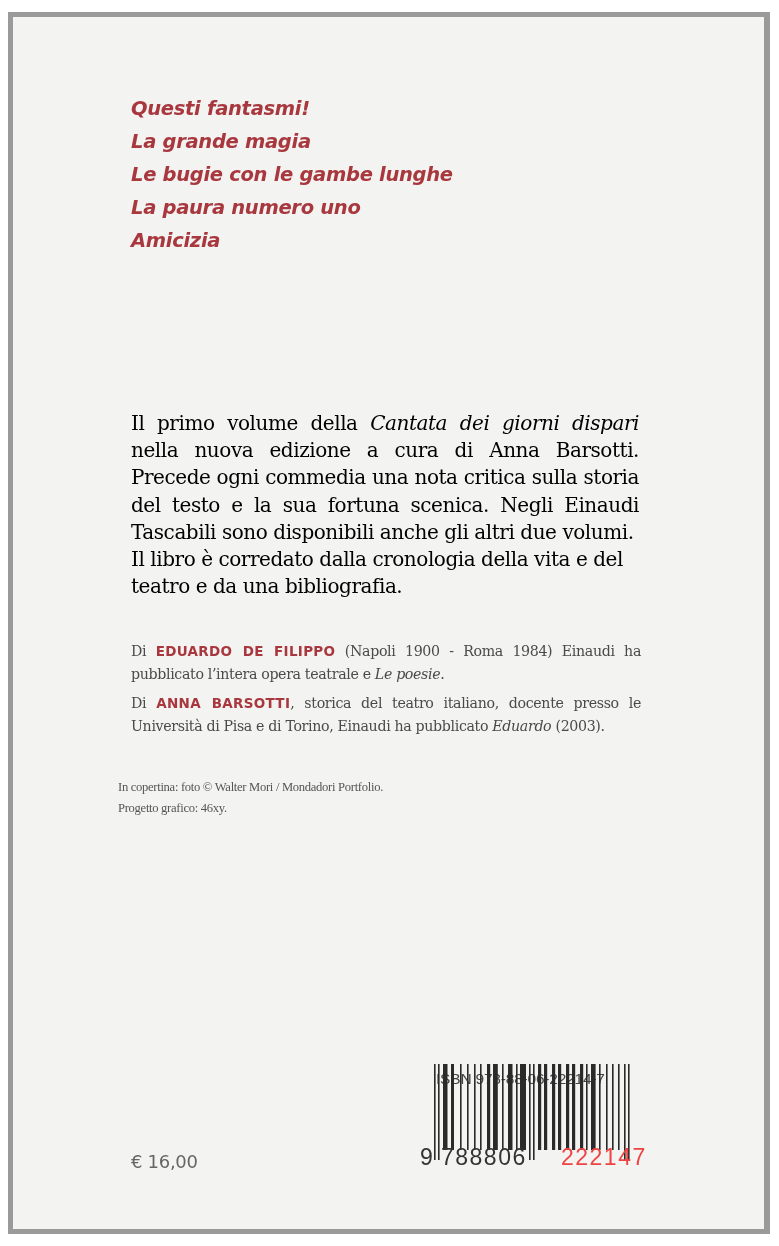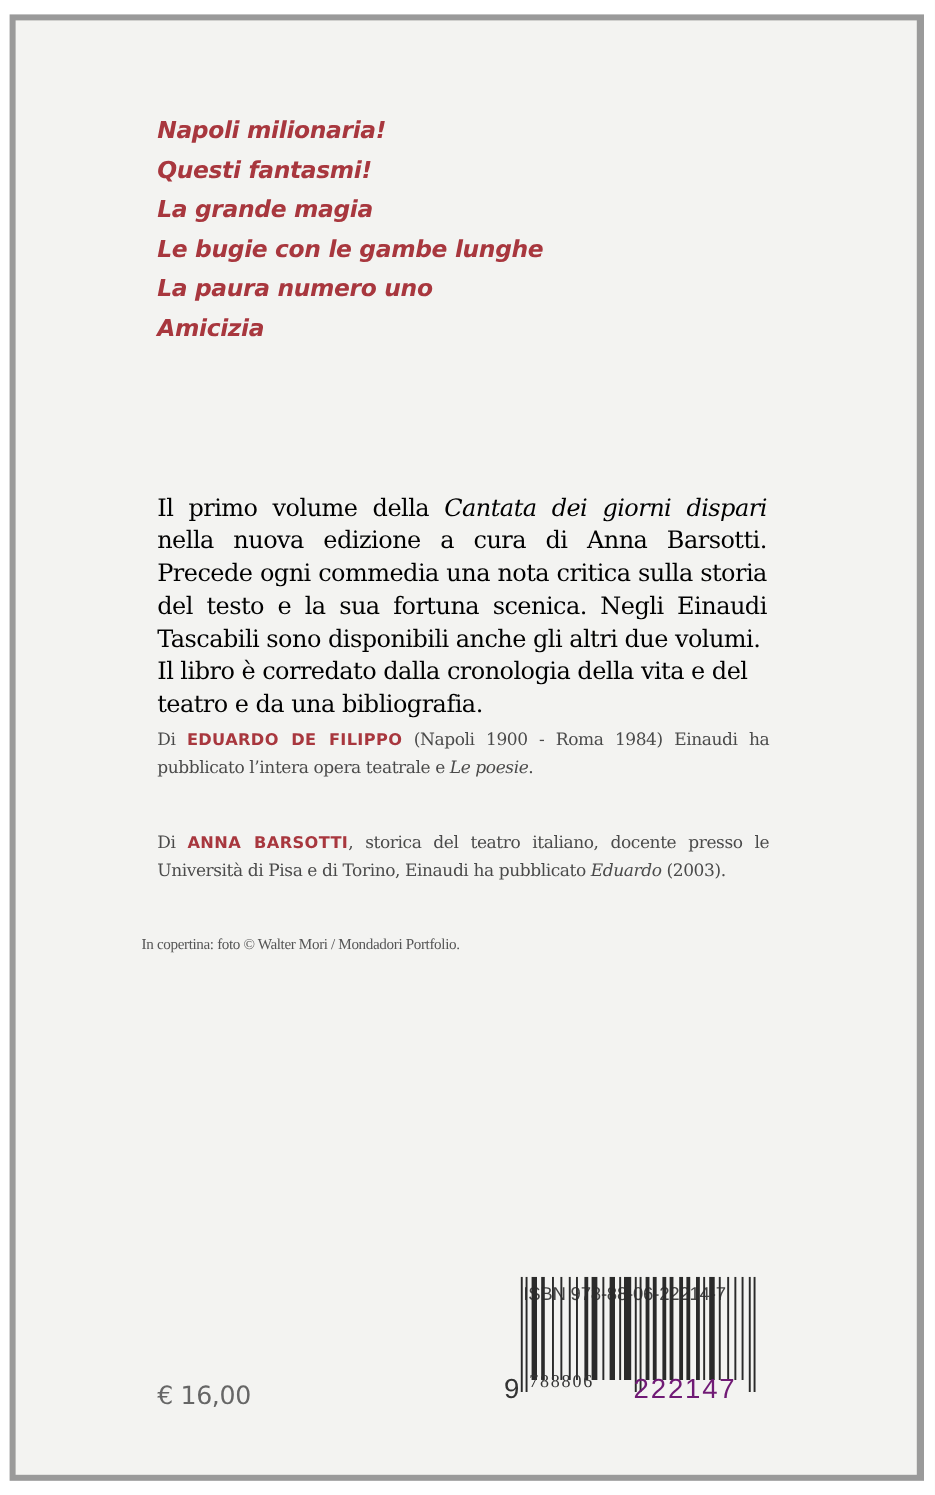--- a/index.html
+++ b/index.html
@@ -29,78 +29,78 @@
     .blurb p { margin: 0; }
     .bio {
       position: absolute; left: 131px; width: 510px;
       font-family: "DejaVu Serif", serif; color: #4a4a4a; font-size: 14.2px; line-height: 22.5px;
       letter-spacing: -0.35px; text-align: justify; margin: 0;
     }
     .bio .name {
       font-family: "DejaVu Sans", sans-serif; font-weight: bold; color: #a8373e;
       font-size: 13.5px; letter-spacing: 0.3px;
     }
-    .bio-1 { top: 606px; }
+    .bio-1 { top: 640px; }
     .bio-2 { top: 692px; }
     .credits {
       position: absolute; left: 118px; top: 777px;
       font-family: Liberation Serif, serif; color: #555; font-size: 12.6px; line-height: 20.5px;
       letter-spacing: -0.3px;
     }
     .credits div { white-space: nowrap; }
     .price {
       position: absolute; left: 131px; top: 1151px;
-      font-family: "DejaVu Sans", sans-serif; color: #666; font-size: 21px; letter-spacing: -0.3px;
+      font-family: "DejaVu Sans", sans-serif; color: #666; font-size: 18px; letter-spacing: -0.3px;
     }
     .isbn-label {
       position: absolute; left: 436px; top: 1042px;
       font-family: "Liberation Sans", sans-serif; color: #444; font-size: 15.5px; letter-spacing: -0.2px; margin-top: 28px;
     }
     .barcode {
       position: absolute; left: 432px; top: 1064px; width: 200px; height: 96px;
     }
     .barcode-digit-lead {
       position: absolute; left: 420px; top: 1144px;
       font-family: "Liberation Sans", sans-serif; color: #333; font-size: 23px;
     }
     .barcode-digits-left {
       position: absolute; left: 441px; top: 1144px; width: 88px;
-      font-family: Liberation Serif, serif; color: #333; font-size: 15px; letter-spacing: 1.5px;
+      font-family: Liberation Sans, sans-serif; color: #333; font-size: 23px; letter-spacing: 1.5px;
     }
     .barcode-digits-right {
-      position: absolute; left: 528px; top: 1144px; width: 92px;
-      font-family: "Liberation Sans", sans-serif; color: #701a75; font-size: 23px; letter-spacing: 1.5px;
+      position: absolute; left: 561px; top: 1144px; width: 92px;
+      font-family: "Liberation Sans", sans-serif; color: #ef4444; font-size: 23px; letter-spacing: 1.5px;
     }
   </style>
 </head>
 <body>
 
 <div class="frame"></div>
 <div class="cover"></div>
 
 <ul class="titles">
-  <li>Napoli milionaria!</li>
   <li>Questi fantasmi!</li>
   <li>La grande magia</li>
   <li>Le bugie con le gambe lunghe</li>
   <li>La paura numero uno</li>
   <li>Amicizia</li>
 </ul>
 
 <div class="blurb">
   <p><span>Il primo volume della </span><i>Cantata dei giorni dispari</i><span> nella nuova edizione a cura di Anna Barsotti. Precede ogni commedia una nota critica sulla storia del testo e la sua fortuna scenica. Negli Einaudi Tascabili sono di­sponibili anche gli altri due volumi.</span></p>
   <p style="text-align:left;">Il libro è corredato dalla cronologia della vita e del teatro e da una bibliografia.</p>
 </div>
 
 <p class="bio bio-1"><span>Di </span><span class="name">EDUARDO DE FILIPPO</span><span> (Napoli 1900 - Roma 1984) Einaudi ha pubblicato l’intera opera teatrale e </span><i>Le poesie</i><span>.</span></p>
 
 <p class="bio bio-2"><span>Di </span><span class="name">ANNA BARSOTTI</span><span>, storica del teatro italiano, docente presso le Università di Pisa e di Torino, Einaudi ha pubblicato </span><i>Eduardo</i><span> (2003).</span></p>
 
 <div class="credits">
   <div>In copertina: foto © Walter Mori / Mondadori Portfolio.</div>
+  <div>Progetto grafico: 46xy.</div>
 </div>
 
 <div class="price">€ 16,00</div>
 
 <div class="isbn-label">ISBN 978-88-06-22214-7</div>
 
 <svg class="barcode" viewBox="0 0 200 96" preserveAspectRatio="none">
   <g fill="#2a2a2a">
 
     <rect x="2" y="0" width="1.6" height="96"></rect>

